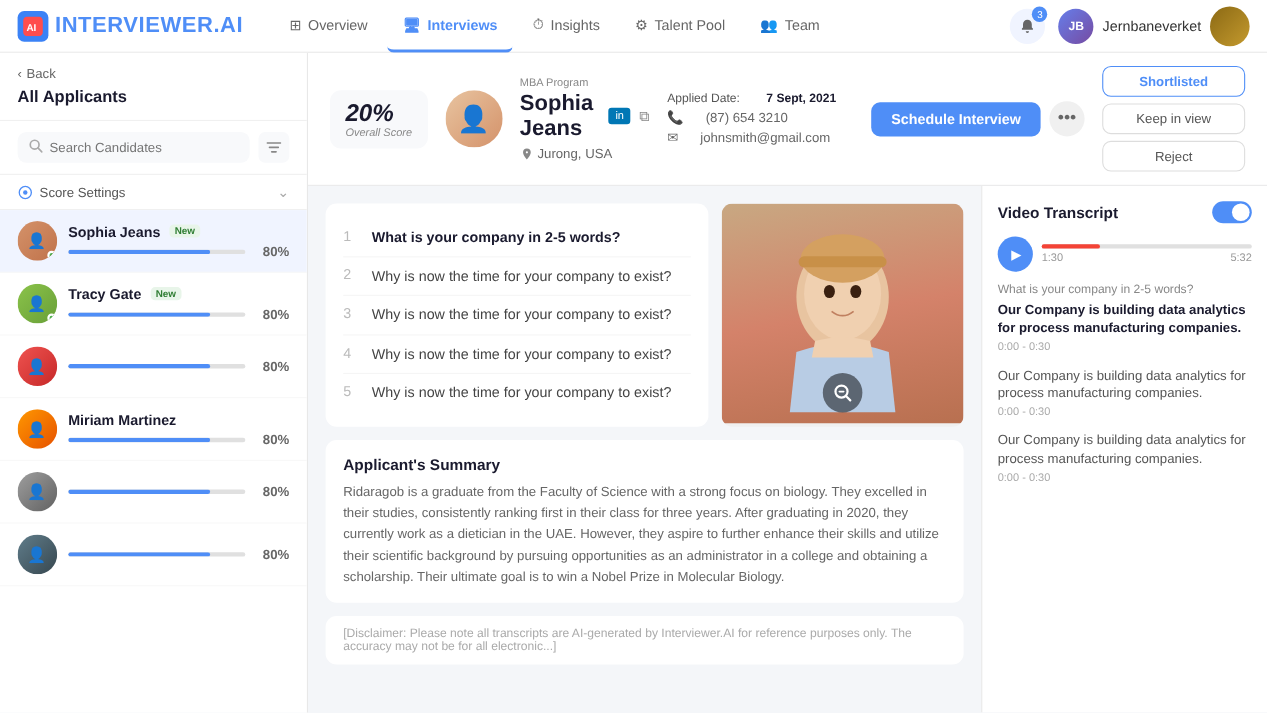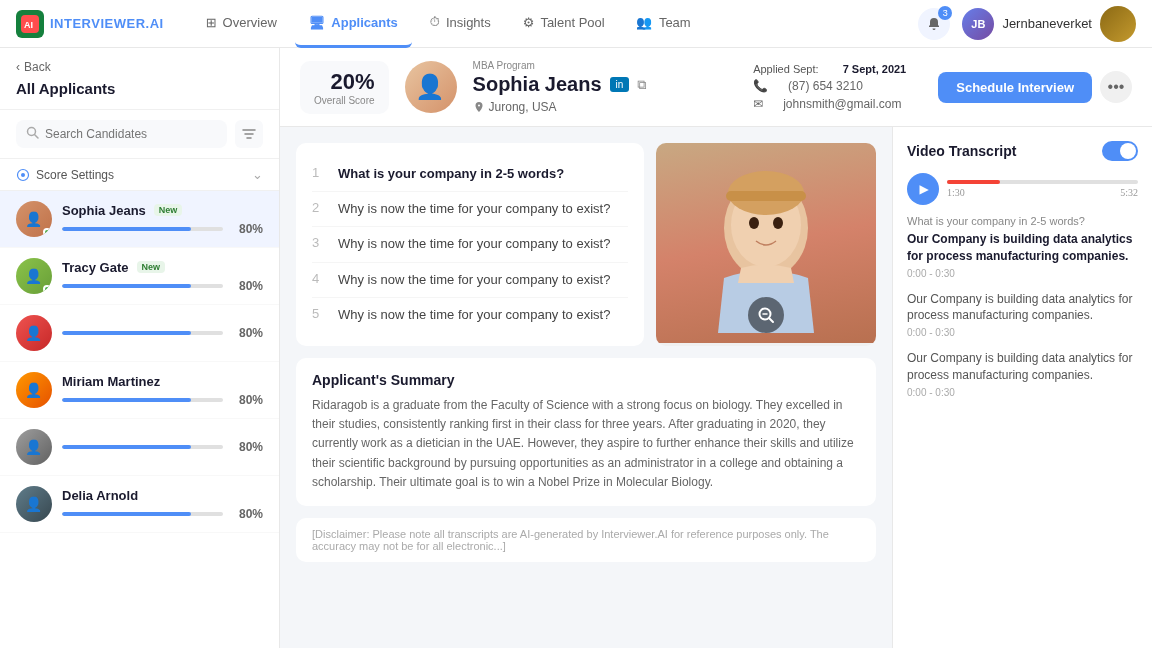--- a/index.html
+++ b/index.html
@@ -1,22 +1,22 @@
 <!DOCTYPE html>
 <html><head>
   <meta charset="utf-8">
   <style>
     * { box-sizing: border-box; margin: 0; padding: 0; }
     body { font-family: -apple-system, BlinkMacSystemFont, 'Segoe UI', sans-serif; background: #f4f6f9; font-size: 13px; color: #333; width: 1152px; height: 648px; overflow: hidden; }
 
     
     .topnav { display: flex; align-items: center; background: #fff; height: 48px; padding: 0 16px; border-bottom: 1px solid #e8e8e8; gap: 0; }
     .logo { display: flex; align-items: center; gap: 6px; margin-right: 28px; }
-    .logo-icon { width: 28px; height: 28px; background: #15803d; border-radius: 6px; display: flex; align-items: center; justify-content: center; color: #fff; font-weight: bold; font-size: 12px; }
-    .logo-text { font-weight: 700; font-size: 13px; color: #1a1a2e; letter-spacing: 0.5px; }
+    .logo-icon { width: 28px; height: 28px; background: #3b82f6; border-radius: 6px; display: flex; align-items: center; justify-content: center; color: #fff; font-weight: bold; font-size: 12px; }
+    .logo-text { font-weight: 700; font-size: 20px; color: #1a1a2e; letter-spacing: 0.5px; }
     .logo-text span { color: #4f8ef7; }
     .nav-items { display: flex; align-items: center; gap: 4px; flex: 1; }
     .nav-item { display: flex; align-items: center; gap: 6px; padding: 6px 14px; border-radius: 6px; cursor: pointer; color: #666; font-size: 13px; height: 48px; border-bottom: 3px solid transparent; }
     .nav-item.active { color: #4f8ef7; border-bottom: 3px solid #4f8ef7; font-weight: 600; }
     .nav-right { display: flex; align-items: center; gap: 12px; }
     .notif-btn { position: relative; width: 32px; height: 32px; border-radius: 50%; background: #f0f4ff; display: flex; align-items: center; justify-content: center; cursor: pointer; }
     .notif-badge { position: absolute; top: -2px; right: -2px; background: #4f8ef7; color: #fff; font-size: 9px; width: 14px; height: 14px; border-radius: 50%; display: flex; align-items: center; justify-content: center; }
     .user-info { display: flex; align-items: center; gap: 8px; cursor: pointer; }
     .user-avatar-circle { width: 32px; height: 32px; border-radius: 50%; background: linear-gradient(135deg, #667eea, #764ba2); display: flex; align-items: center; justify-content: center; color: #fff; font-size: 11px; font-weight: 600; }
     .user-name { font-size: 13px; font-weight: 500; color: #333; }
@@ -49,21 +49,21 @@
     .candidate-bar { flex: 1; height: 4px; background: #e0e0e0; border-radius: 2px; overflow: hidden; }
     .candidate-bar-fill { height: 100%; background: #4f8ef7; border-radius: 2px; }
     .candidate-score { font-size: 12px; color: #666; font-weight: 600; min-width: 32px; text-align: right; }
     .online-dot { width: 8px; height: 8px; border-radius: 50%; background: #4caf50; border: 2px solid #fff; position: absolute; bottom: 1px; right: 1px; }
 
     
     .main { flex: 1; display: flex; flex-direction: column; overflow: hidden; }
 
     
     .profile-header { background: #fff; border-bottom: 1px solid #e8e8e8; padding: 12px 20px; display: flex; align-items: center; gap: 16px; }
-    .profile-score-box { display: flex; flex-direction: column; align-items: flex-end; background: #f8f9fb; border-radius: 10px; padding: 8px 14px; min-width: 80px; }
+    .profile-score-box { display: flex; flex-direction: column; align-items: flex-start; background: #f8f9fb; border-radius: 10px; padding: 8px 14px; min-width: 80px; font-style: italic; }
     .score-percent { font-size: 22px; font-weight: 700; color: #1a1a2e; }
     .score-label { font-size: 10px; color: #888; }
     .profile-photo-box { width: 52px; height: 52px; border-radius: 50%; background: #ddd; overflow: hidden; flex-shrink: 0; }
     .profile-details { flex: 1; }
     .profile-program { font-size: 10px; color: #888; margin-bottom: 2px; }
     .profile-name-row { display: flex; align-items: center; gap: 8px; margin-bottom: 4px; }
     .profile-name { font-size: 20px; font-weight: 700; color: #1a1a2e; }
     .linkedin-btn { background: #0077b5; color: #fff; font-size: 10px; padding: 2px 6px; border-radius: 3px; cursor: pointer; }
     .copy-btn { color: #888; cursor: pointer; }
     .profile-location { display: flex; align-items: center; gap: 4px; color: #666; font-size: 12px; }
@@ -99,21 +99,21 @@
 
     
     .transcript-panel { width: 260px; background: #fff; border-left: 1px solid #e8e8e8; overflow-y: auto; padding: 14px; flex-shrink: 0; }
     .transcript-header { display: flex; align-items: center; justify-content: space-between; margin-bottom: 12px; }
     .transcript-title { font-size: 14px; font-weight: 700; color: #1a1a2e; }
     .toggle-switch { width: 36px; height: 20px; background: #4f8ef7; border-radius: 10px; position: relative; cursor: pointer; }
     .toggle-knob { width: 16px; height: 16px; background: #fff; border-radius: 50%; position: absolute; top: 2px; right: 2px; }
     .player-row { display: flex; align-items: center; gap: 8px; margin-bottom: 10px; }
     .play-btn { width: 32px; height: 32px; background: #4f8ef7; border-radius: 50%; display: flex; align-items: center; justify-content: center; cursor: pointer; flex-shrink: 0; }
     .play-icon { color: #fff; font-size: 12px; margin-left: 2px; }
-    .progress-bar-wrap { flex: 1; font-family: Liberation Serif, serif; }
+    .progress-bar-wrap { flex: 1; }
     .progress-bar-bg { height: 4px; background: #e0e0e0; border-radius: 2px; position: relative; }
     .progress-bar-fill { height: 100%; background: #f44336; border-radius: 2px; width: 28%; }
     .time-row { display: flex; justify-content: space-between; font-size: 10px; color: #999; margin-top: 3px; }
     .transcript-question { font-size: 11px; color: #888; margin-bottom: 4px; }
     .transcript-answer { font-size: 12px; font-weight: 600; color: #1a1a2e; margin-bottom: 3px; line-height: 1.4; }
     .transcript-time { font-size: 10px; color: #aaa; margin-bottom: 12px; }
     .transcript-item { margin-bottom: 12px; }
 
     
     .zoom-overlay { position: absolute; bottom: 10px; left: 50%; transform: translateX(-50%); }
@@ -134,21 +134,21 @@
       <span>INTERVIEWER</span><span style="color:#4f8ef7">.AI</span>
     </span>
   </div>
   <div class="nav-items">
     <div class="nav-item">
       <span>⊞</span>
       <span>Overview</span>
     </div>
     <div class="nav-item active">
       <span>🖥</span>
-      <span>Applicants</span>
+      <span>Interviews</span>
     </div>
     <div class="nav-item">
       <span>⏱</span>
       <span>Insights</span>
     </div>
     <div class="nav-item">
       <span>⚙</span>
       <span>Talent Pool</span>
     </div>
     <div class="nav-item">
@@ -284,23 +284,20 @@
               </div>
             <span class="candidate-score">80%</span>
           </div>
         </div>
       </div>
       <div class="candidate-item">
         <div class="candidate-avatar">
           <div class="avatar-placeholder" style="background: linear-gradient(135deg, #607d8b, #37474f);">👤</div>
         </div>
         <div class="candidate-info">
-          <div class="candidate-name-row">
-            <span class="candidate-name">Delia Arnold</span>
-          </div>
           <div class="candidate-bar-row">
             <div class="candidate-bar">
                 <div class="candidate-bar-fill" style="width:80%"></div>
               </div>
             <span class="candidate-score">80%</span>
           </div>
         </div>
       </div>
     </div>
   </aside>
@@ -324,34 +321,39 @@
         </div>
         <div class="profile-location">
           <svg width="12" height="12" viewBox="0 0 12 12" fill="none">
               <path d="M6 1a3.5 3.5 0 0 0-3.5 3.5C2.5 7.5 6 11 6 11s3.5-3.5 3.5-6.5A3.5 3.5 0 0 0 6 1zm0 4.5a1 1 0 1 1 0-2 1 1 0 0 1 0 2z" fill="#888"></path>
             </svg>
           <span>Jurong, USA</span>
         </div>
       </div>
       <div style="display:flex;flex-direction:column;gap:4px;justify-content:center;">
         <div class="applied-date">
-          <span>Applied Sept:</span> <strong>7 Sept, 2021</strong>
+          <span>Applied Date:</span> <strong>7 Sept, 2021</strong>
         </div>
         <div class="profile-contact-row">
           <span>📞</span>
           <span>(87) 654 3210</span>
         </div>
         <div class="profile-contact-row">
           <span>✉</span>
           <span>johnsmith@gmail.com</span>
         </div>
       </div>
       <div style="display:flex;align-items:center;gap:8px;margin-left:16px;">
         <button class="schedule-btn">Schedule Interview</button>
         <button class="more-btn">•••</button>
+      </div>
+      <div class="profile-actions">
+        <button class="shortlisted-btn">Shortlisted</button>
+        <button class="keep-view-btn">Keep in view</button>
+        <button class="reject-btn">Reject</button>
       </div>
     </div>
 
     <div class="content-area">
 
       <div class="questions-video">
         <div style="display:flex;gap:12px;">
 
           <div class="questions-list" style="flex:1;">
             <div class="question-item">

